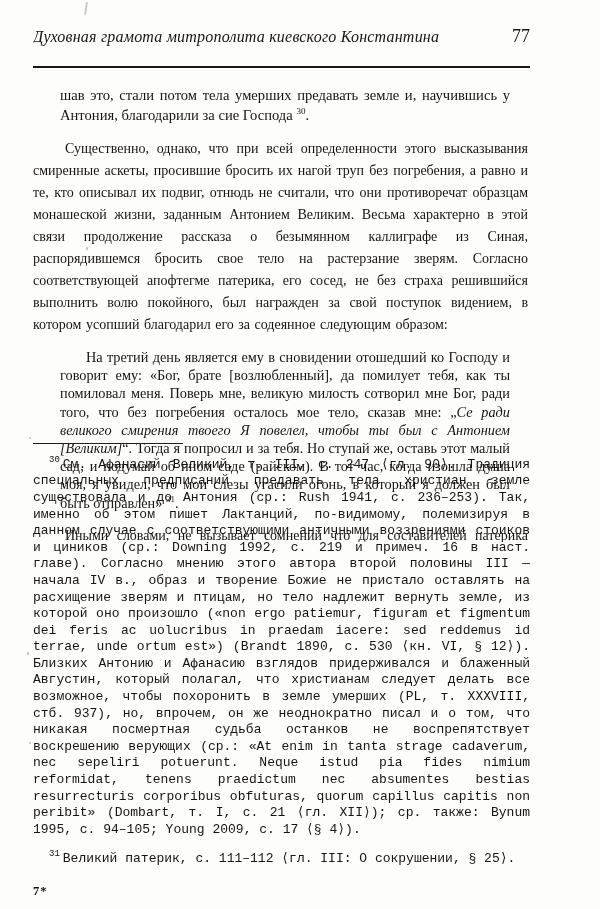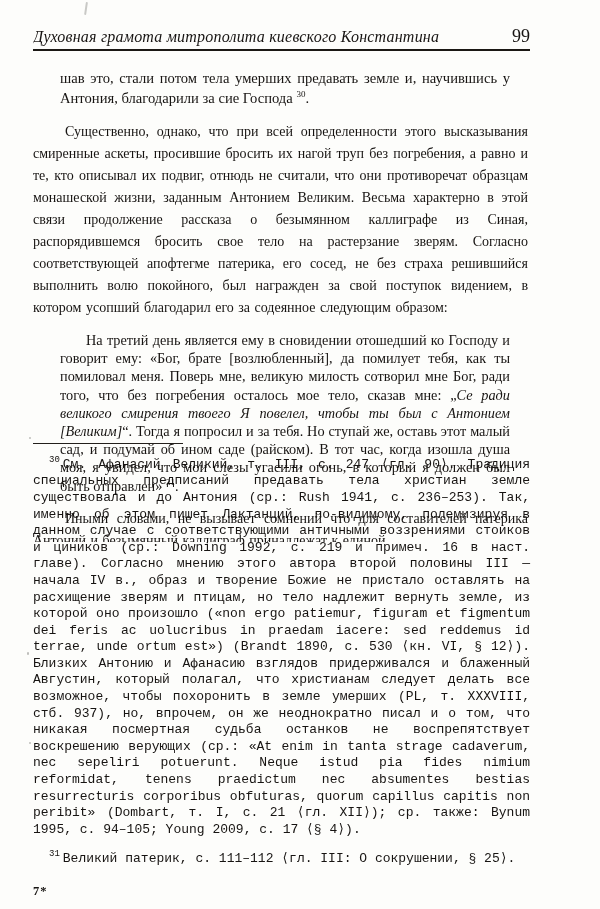--- a/index.html
+++ b/index.html
@@ -19,21 +19,21 @@
     position: absolute;
     top: 26px; left: 33px;
     width: 497px; height: 516px;
     overflow: hidden;
   }
   .running-head {
     display: flex;
     justify-content: space-between;
     align-items: baseline;
     border-bottom: 2px solid #1b1814;
-    padding-bottom: 2px;
+    padding-bottom: 19px;
   }
   .running-head .title {
     font-style: italic;
     font-size: 16px;
     letter-spacing: 0.2px;
     white-space: nowrap;
   }
   .running-head .pagenum {
     font-size: 18px;
     font-style: normal;
@@ -110,21 +110,21 @@
   <div class="speck a"></div>
   <div class="speck b"></div>
   <div class="speck c"></div>
   <div class="speck d"></div>
   <div class="speck e"></div>
 
   <div class="main">
 
     <div class="running-head">
       <span class="title">Духовная грамота митрополита киевского Константина</span>
-      <span class="pagenum">99</span>
+      <span class="pagenum">77</span>
     </div>
 
     <p class="quote-top"><span>шав это, стали потом тела умерших предавать земле и, научившись у Антония, благодарили за сие Господа </span><sup class="ref">30</sup><span>.</span></p>
 
     <p class="body-para">Существенно, однако, что при всей определенности этого высказывания смиренные аскеты, просившие бросить их нагой труп без погребения, а равно и те, кто описывал их подвиг, отнюдь не считали, что они противоречат образцам монашеской жизни, заданным Антонием Великим. Весьма характерно в этой связи продолжение рассказа о безымянном каллиграфе из Синая, распорядившемся бросить свое тело на растерзание зверям. Согласно соответствующей апофтегме патерика, его сосед, не без страха решившийся выполнить волю покойного, был награжден за свой поступок видением, в котором усопший благодарил его за содеянное следующим образом:</p>
 
     <p class="block-quote"><span>На третий день является ему в сновидении отошедший ко Господу и говорит ему: «Бог, брате [возлюбленный], да помилует тебя, как ты помиловал меня. Поверь мне, великую милость сотворил мне Бог, ради того, что без погребения осталось мое тело, сказав мне: „</span><em>Се ради великого смирения твоего Я повелел, чтобы ты был с Антонием [Великим]</em><span>“. Тогда я попросил и за тебя. Но ступай же, оставь этот малый сад, и подумай об ином саде (райском). В тот час, когда изошла душа моя, я увидел, что мои слезы угасили огонь, в который я должен был быть отправлен» </span><sup class="ref">31</sup><span>.</span></p>
 
     <p class="body-para">Иными словами, не вызывает сомнений что для составителей патерика Антоний и безымянный каллиграф принадлежат к единой</p>
 

